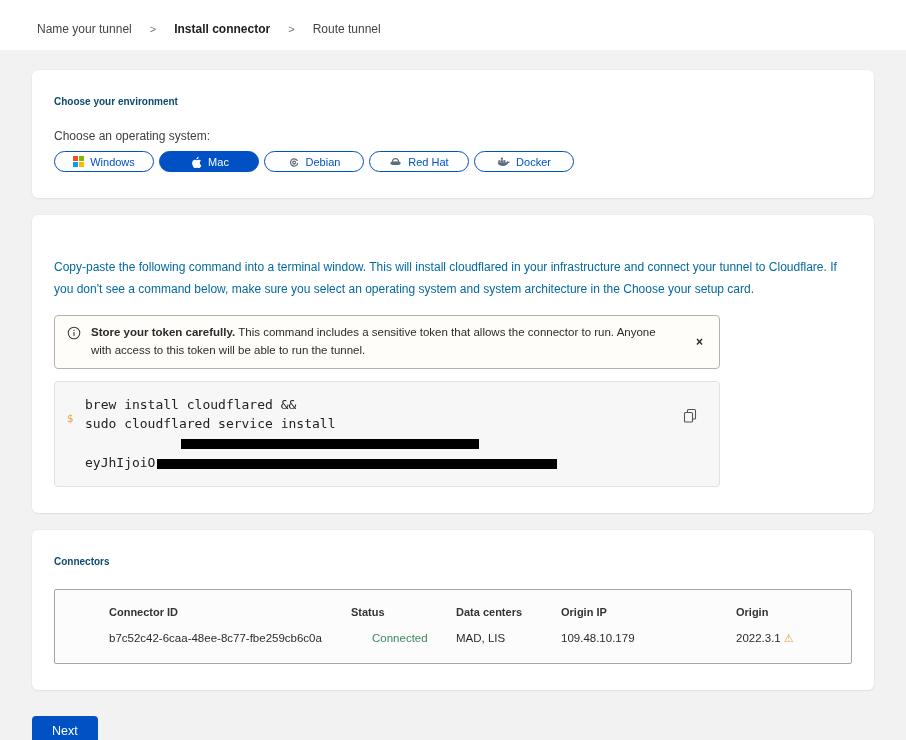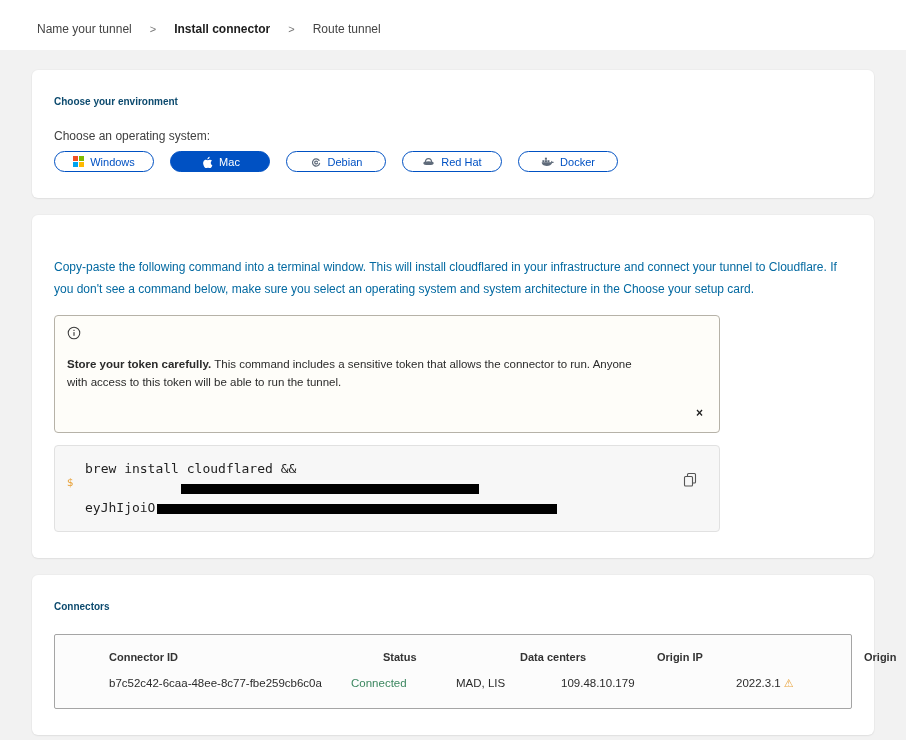--- a/index.html
+++ b/index.html
@@ -22,21 +22,21 @@
     background: #fff;
     border-radius: 6px;
     box-shadow: 0 1px 2px rgba(0,0,0,0.06), 0 0 0 1px rgba(0,0,0,0.02);
     padding: 26px 22px;
     margin-bottom: 17px;
   }
   .card-title { font-size: 10px; font-weight: bold; color: #0c4a6e; }
 
   
   .os-label { font-size: 12px; color: #404040; margin: 22px 0 8px; }
-  .os-row { display: flex; gap: 16px; }
+  .os-row { display: flex; gap: 5px; }
   .os-btn {
     width: 100px; height: 21px;
     border: 1px solid var(--accent-blue, #0051c3);
     border-radius: 11px;
     background: #fff;
     color: var(--accent-blue, #0051c3);
     font-family: "Liberation Sans", sans-serif;
     font-size: 11px;
     display: flex; align-items: center; justify-content: center; gap: 6px;
     cursor: pointer;
@@ -48,21 +48,20 @@
   .desc { font-size: 12px; line-height: 1.8; color: #0369a1; margin: 16px 0 15px; }
   .narrow { width: 666px; }
   .warning {
     display: flex; align-items: flex-start; gap: 10px;
     border: 1px solid #b6b2a8;
     border-radius: 4px;
     background: #fefdf9;
     padding: 8px 12px 8px 12px;
     font-size: 11.5px; line-height: 1.55; color: #2b2b2b;
     margin-bottom: 12px;
-    flex-direction: column;
   }
   .warning-icon { flex: 0 0 auto; margin-top: 2px; }
   .warning-text { flex: 1 1 auto; max-width: 570px; }
   .warning-close { margin-left: auto; font-size: 12px; font-weight: bold; color: #222; cursor: pointer; padding: 2px 4px; align-self: center; }
 
   .code-block {
     position: relative;
     display: flex;
     background: #f7f7f7;
     border: 1px solid #e1e1e1;
@@ -87,23 +86,23 @@
     border: 1px solid #a5a5a5;
     border-radius: 2px;
     background: #fcfcfc;
   }
   .trow {
     display: grid;
     grid-template-columns: 242px 105px 105px 175px 1fr;
     padding-left: 54px;
     font-size: 11.5px;
   }
-  .trow.thead { padding-top: 16px; padding-bottom: 6px; font-weight: bold; font-size: 11px; color: #333; gap: 32px; }
+  .trow.thead { padding-top: 16px; padding-bottom: 6px; font-weight: bold; font-size: 11px; color: #333; }
   .trow.tbody { padding-top: 8px; padding-bottom: 18px; color: #2b2b2b; }
-  .cell-status { color: var(--status-green, #3c8760); }
+  .cell-status { color: var(--status-green, #3c8760); margin-left: 21px; }
   .version-warn { color: var(--warning-orange, #e8a33d); font-size: 11px; margin-left: 3px; }
 
   
   .footer { padding: 9px 32px 0; }
   .next-btn {
     background: var(--accent-blue, #0051c3);
     color: #fff;
     border: none;
     border-radius: 4px;
     font-family: "Liberation Sans", sans-serif;
@@ -201,21 +200,21 @@
         </svg>
       </span>
       <span class="warning-text"><b>Store your token carefully.</b><span> This command includes a sensitive token that allows the connector to run. Anyone with access to this token will be able to run the tunnel.</span></span>
       <span class="warning-close">×</span>
     </div>
 
     <div class="code-block narrow">
       <div class="prompt-col">$</div>
       <div class="code-col">
         <div>brew install cloudflared &amp;&amp;</div>
-        <div><span class="redact redact-a"></span></div>
+        <div><span>sudo cloudflared service install</span><span class="redact redact-a"></span></div>
         <div><span>eyJhIjoiO</span><span class="redact redact-b"></span></div>
       </div>
       <span class="copy-btn">
         <svg width="14" height="15" viewBox="0 0 14 15">
           <rect x="4.5" y="1.5" width="8" height="9.5" rx="1" fill="none" stroke="#555" stroke-width="1.1"></rect>
           <rect x="1.5" y="4.5" width="8" height="9.5" rx="1" fill="#f7f7f7" stroke="#555" stroke-width="1.1"></rect>
         </svg>
       </span>
     </div>
   </div>

